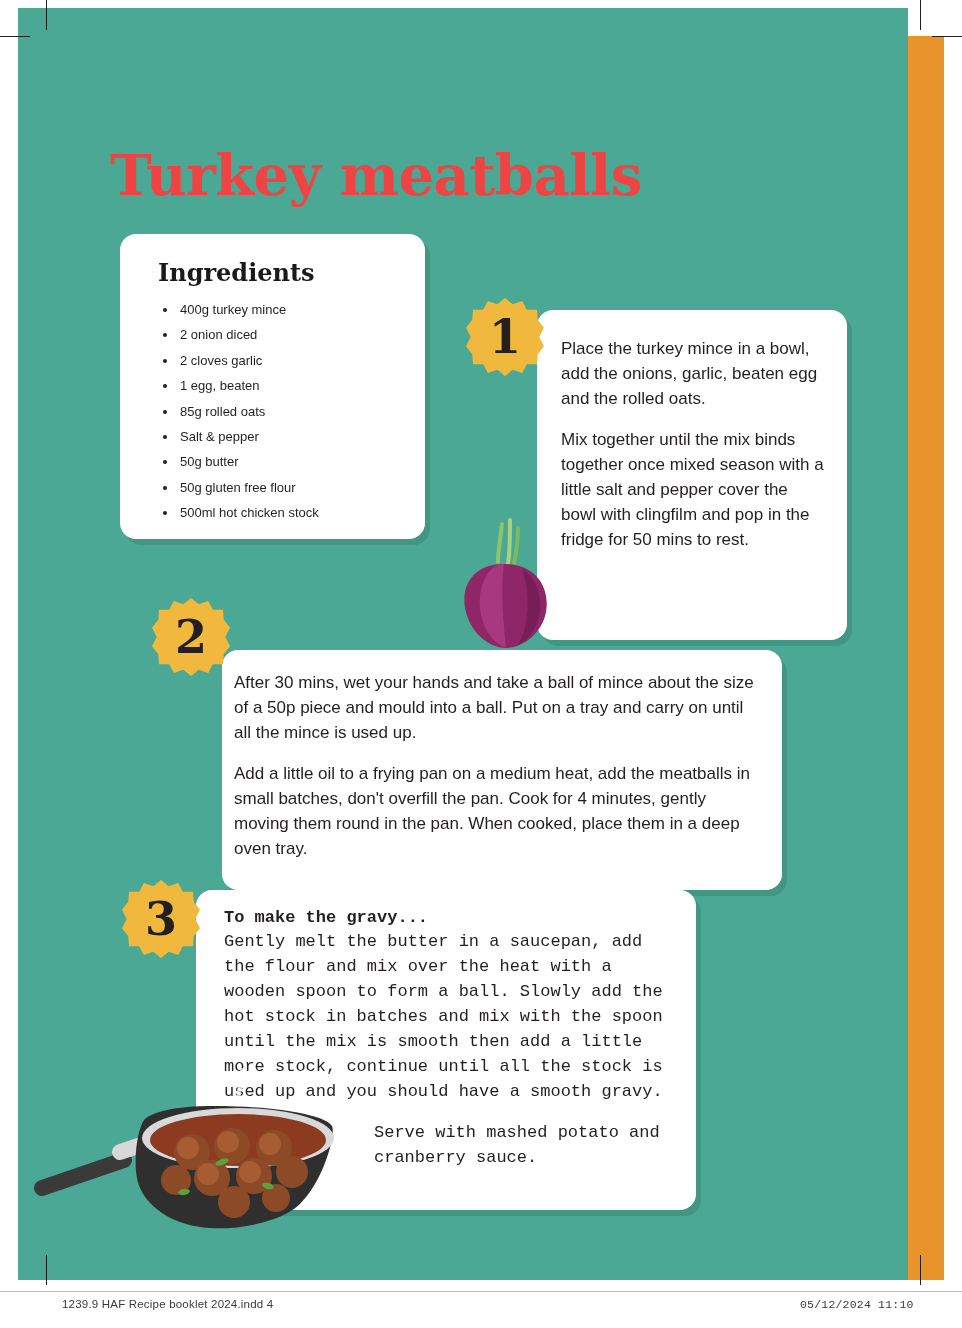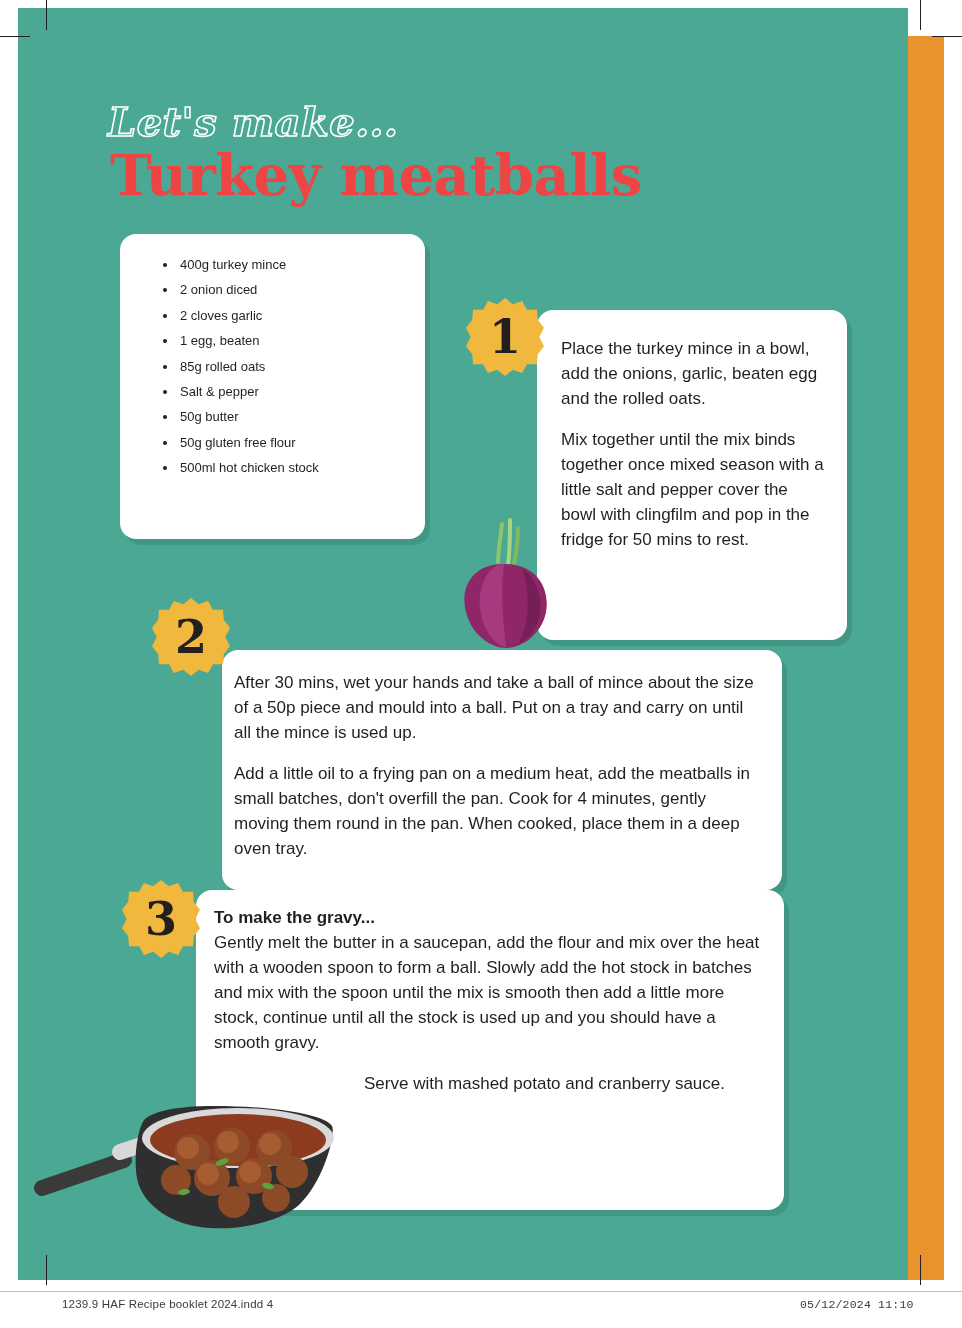--- a/index.html
+++ b/index.html
@@ -113,24 +113,25 @@
     left: 222px;
     top: 650px;
     width: 560px;
     height: 240px;
     padding: 20px 18px 10px 0;
     box-sizing: border-box;
   }
   .step3-card {
     left: 196px;
     top: 890px;
-    width: 588px;
+    width: 500px;
     height: 320px;
-    padding: 18px 18px 10px 18px;
+    padding: 18px 18px 10px 28px;
     box-sizing: border-box;
+    font-family: Liberation Mono, monospace;
   }
   .body-text {
     font-size: 17px;
     line-height: 25px;
     color: #231f20;
     margin: 0 0 16px 0;
   }
   .body-text:last-child { margin-bottom: 0; }
   .step3-head {
     font-weight: bold;
@@ -218,24 +219,24 @@
   <div class="teal-panel"></div>
   <div class="orange-bar"></div>
 
   <div class="crop v" style="left:46px; top:0; height:30px;"></div>
   <div class="crop h" style="left:0; top:36px; width:30px;"></div>
   <div class="crop v" style="left:920px; top:0; height:30px;"></div>
   <div class="crop h" style="left:932px; top:36px; width:30px;"></div>
   <div class="crop v" style="left:46px; top:1255px; height:30px;"></div>
   <div class="crop v" style="left:920px; top:1255px; height:30px;"></div>
 
-  <div class="title-outline">Let's make...</div>
   <div class="title-main">Turkey meatballs</div>
 
   <div class="card ingredients-card">
+    <div class="ingredients-title">Ingredients</div>
     <ul class="ingredients-list">
       <li>400g turkey mince</li>
       <li>2 onion diced</li>
       <li>2 cloves garlic</li>
       <li>1 egg, beaten</li>
       <li>85g rolled oats</li>
       <li>Salt &amp; pepper</li>
       <li>50g butter</li>
       <li>50g gluten free flour</li>
       <li>500ml hot chicken stock</li>

